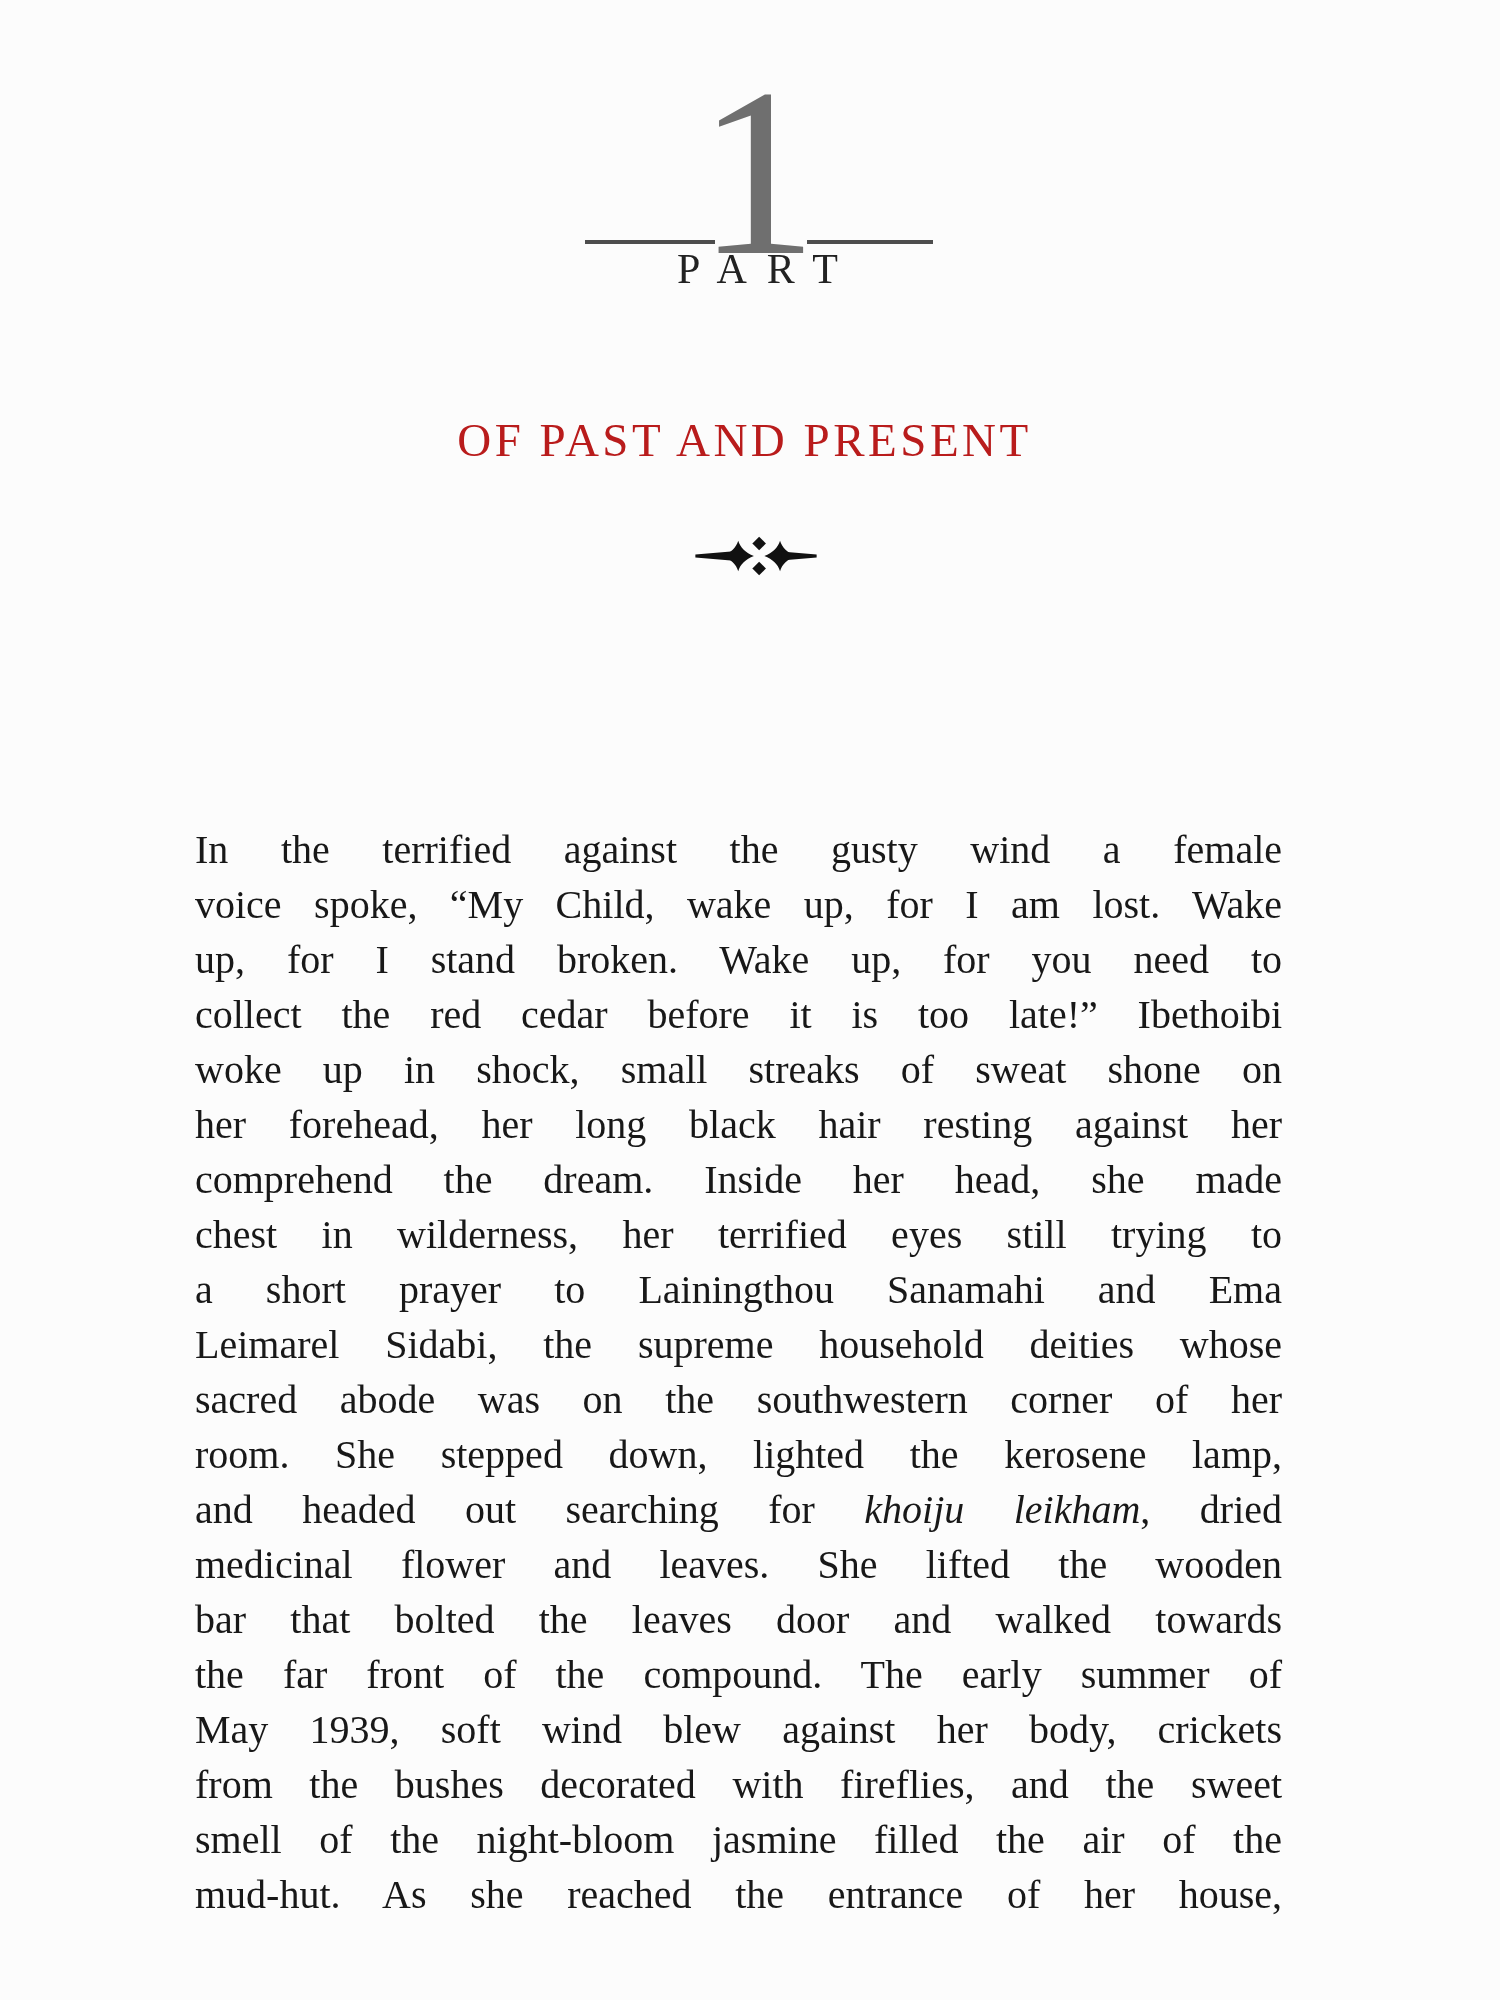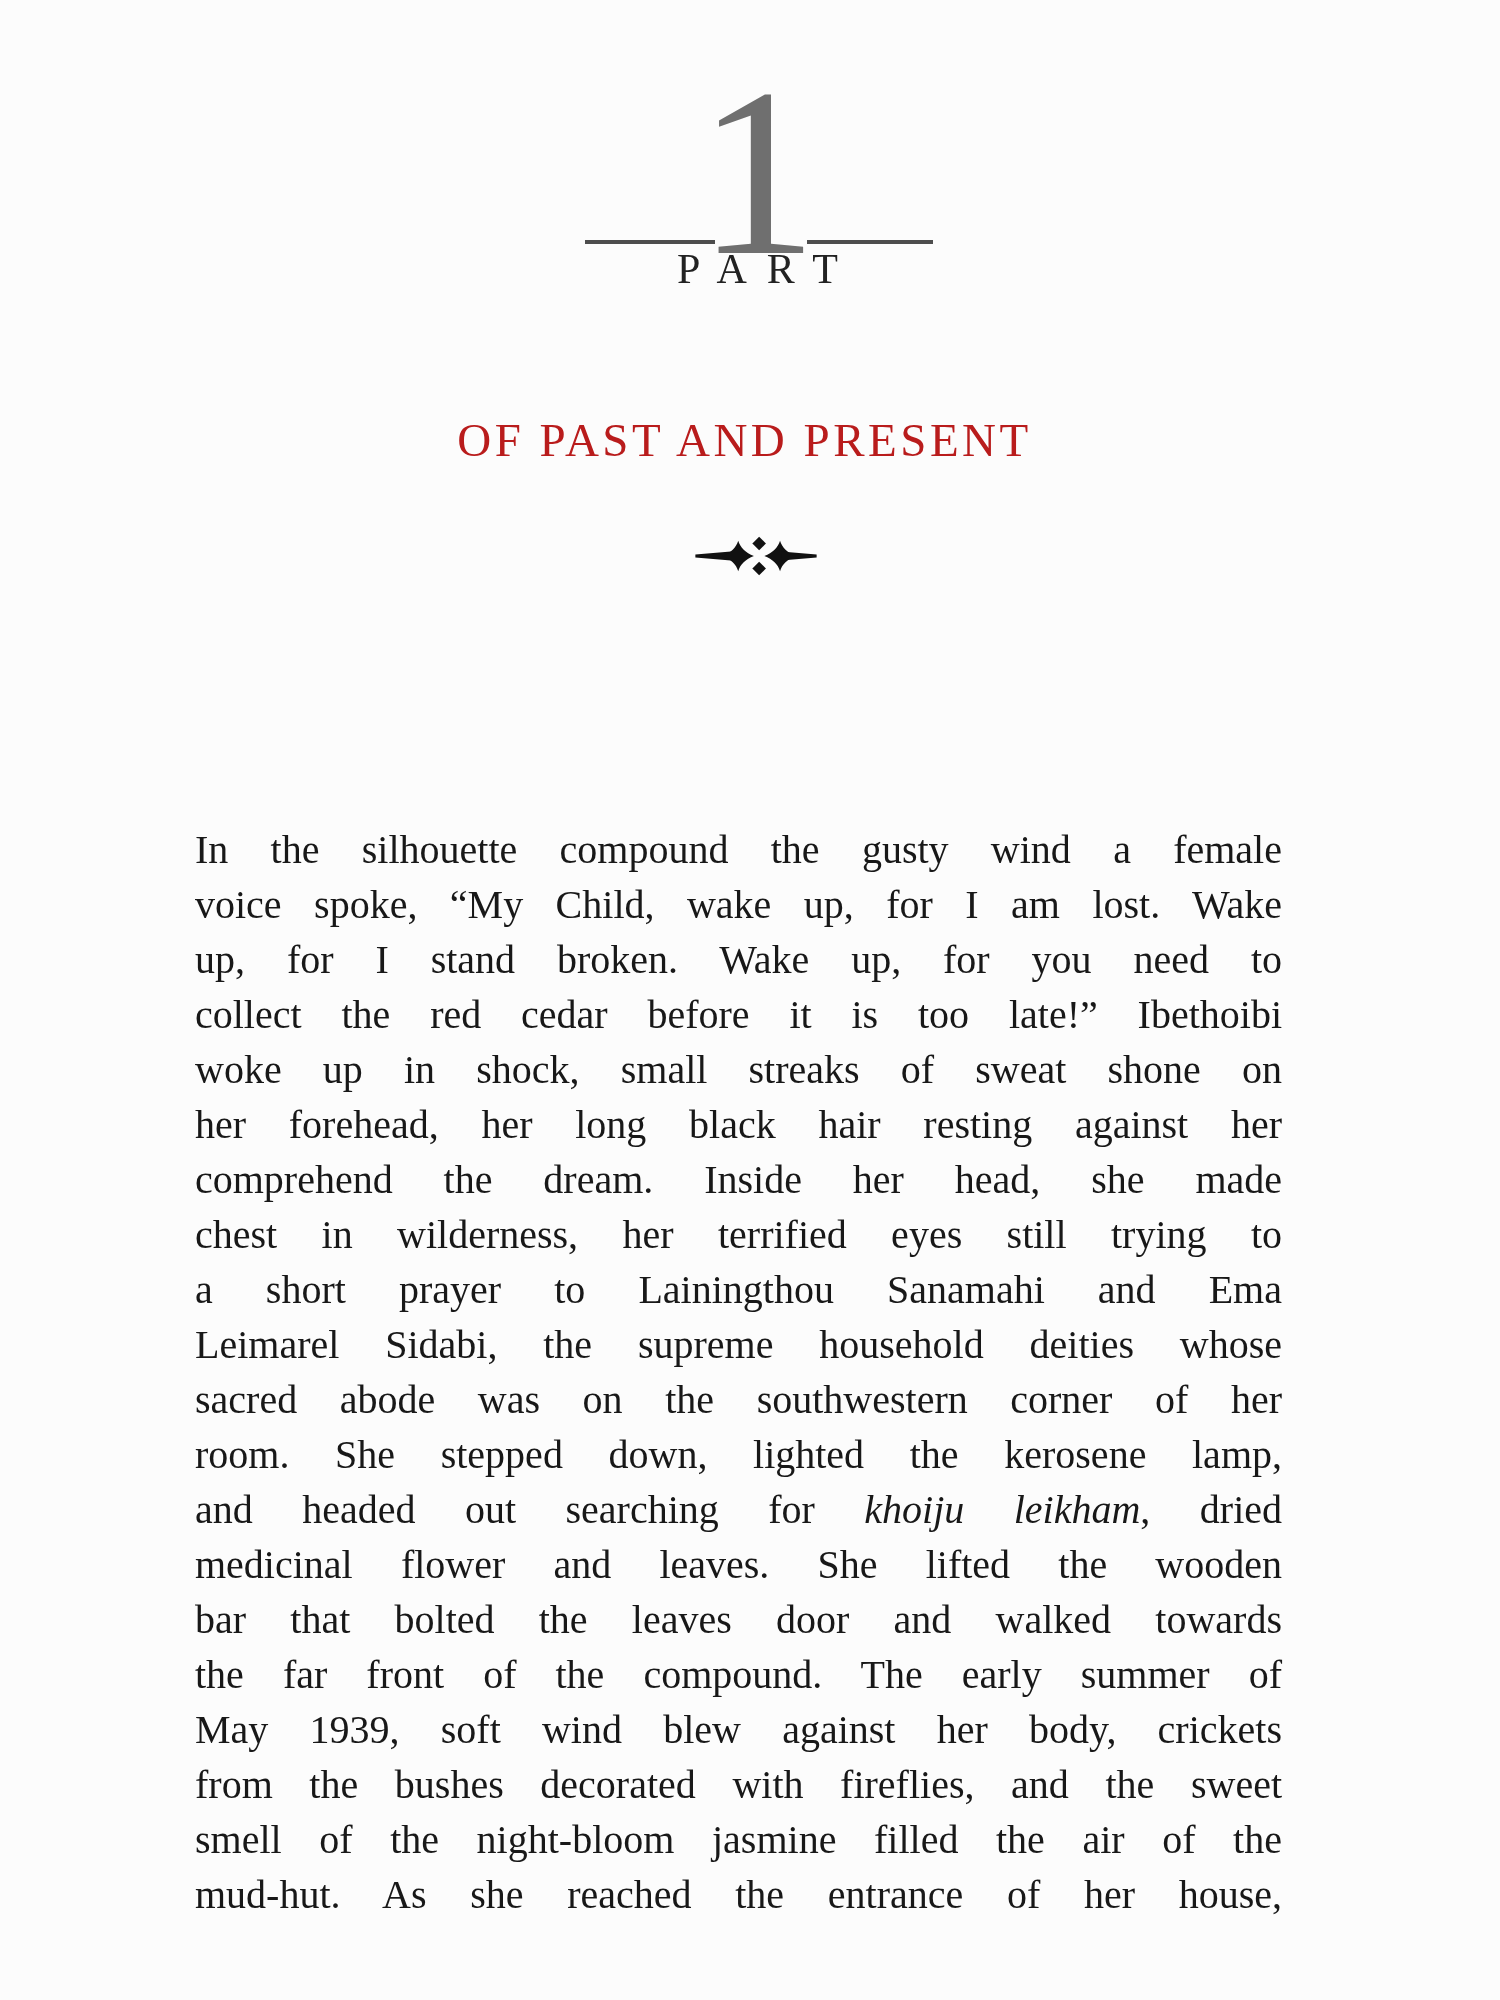--- a/index.html
+++ b/index.html
@@ -102,21 +102,21 @@
           <path d="M 26,22 C 34,19 39,14 41,7.5 C 43,14 48,19 56,22 C 48,25 43,30 41,36.5 C 39,30 34,25 26,22 Z"></path>
           <path d="M 61,3.5 L 67.5,10 L 61,16.5 L 54.5,10 Z"></path>
           <path d="M 61,27.5 L 67.5,34 L 61,40.5 L 54.5,34 Z"></path>
           <path d="M 66,22 C 74,19 79,14 81,7.5 C 83,14 88,19 96,22 C 88,25 83,30 81,36.5 C 79,30 74,25 66,22 Z"></path>
           <polygon points="82,17.6 116,20.6 116,23.4 82,26.4"></polygon>
         </svg>
       </div>
     </div>
 
     <div class="body-text">
-      <div class="line">In the silhouette compound the gusty wind a female</div>
+      <div class="line">In the terrified against the gusty wind a female</div>
       <div class="line">voice spoke, “My Child, wake up, for I am lost. Wake</div>
       <div class="line">up, for I stand broken. Wake up, for you need to</div>
       <div class="line">collect the red cedar before it is too late!” Ibethoibi</div>
       <div class="line">woke up in shock, small streaks of sweat shone on</div>
       <div class="line">her forehead, her long black hair resting against her</div>
       <div class="line">comprehend the dream. Inside her head, she made</div>
       <div class="line">chest in wilderness, her terrified eyes still trying to</div>
       <div class="line">a short prayer to Lainingthou Sanamahi and Ema</div>
       <div class="line">Leimarel Sidabi, the supreme household deities whose</div>
       <div class="line">sacred abode was on the southwestern corner of her</div>

